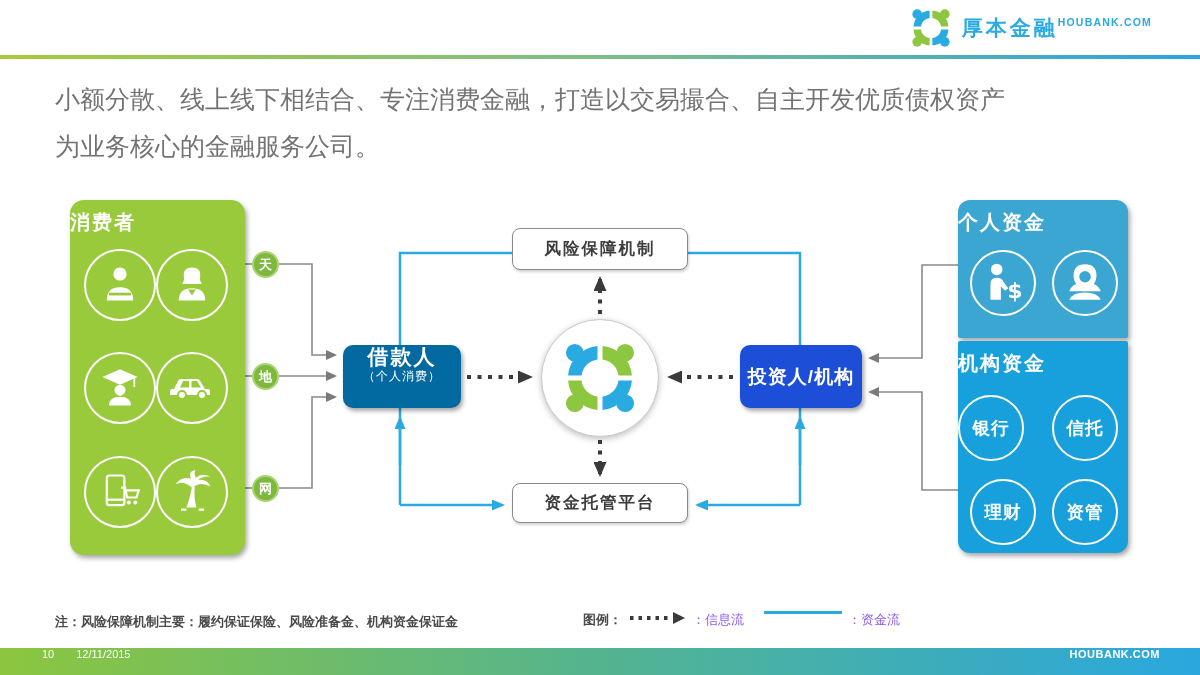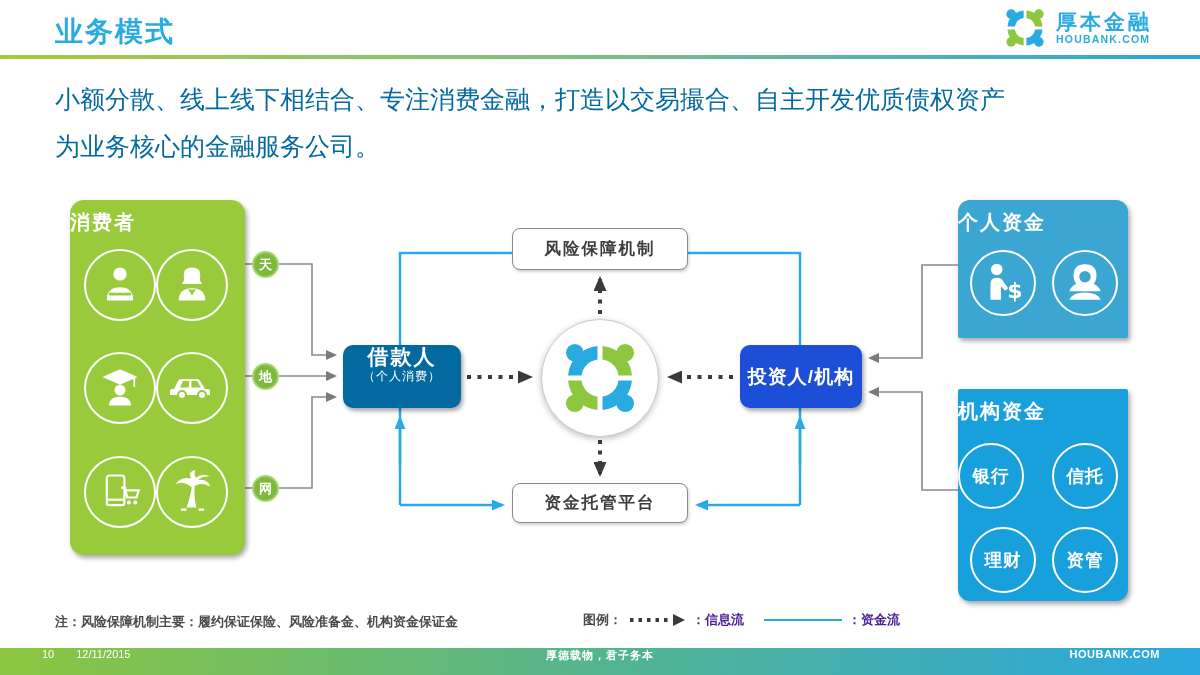--- a/index.html
+++ b/index.html
@@ -4,28 +4,28 @@
 <style>
   * { margin:0; padding:0; box-sizing:border-box; }
   html,body { background:#e9e9e9; }
   body { font-family:"Liberation Sans","DejaVu Sans",sans-serif; }
   .slide { position:relative; width:1200px; height:675px; background:#fff; overflow:hidden; margin:0 auto; }
 
   
   .page-title { position:absolute; left:55px; top:13px; font-size:28px; font-weight:700; color:#29ABE2; letter-spacing:2px; }
   .brand { position:absolute; right:48px; top:5px; display:flex; align-items:center; gap:8px; }
   .brand .pin { width:46px; height:46px; }
-  .brand-txt { display:flex; flex-direction:column; line-height:1.05; }
+  .brand-txt { display:flex; flex-direction:row; line-height:1.05; }
   .brand-name { font-size:21px; font-weight:700; color:#29ABE2; letter-spacing:3px; }
   .brand-domain { font-size:10.5px; font-weight:700; color:#29ABE2; letter-spacing:1.2px; }
   .divider { position:absolute; left:0; top:55px; width:1200px; height:4px;
              background:linear-gradient(to right,#A6CB39,#7dbd85,#29A5DE); }
 
   
-  .intro { position:absolute; left:55px; top:76px; width:950px; font-size:25px; line-height:1.88; color:#0369a1; font-weight:500; }
+  .intro { position:absolute; left:55px; top:76px; width:950px; font-size:25px; line-height:1.88; color:#737373; font-weight:500; }
 
   
   .overlay { position:absolute; left:0; top:0; width:1200px; height:675px; z-index:1; }
   .box { position:absolute; z-index:2; }
 
   .consumer-panel { left:70px; top:200px; width:175px; height:355px; background:#99CA3B; border-radius:14px;
                     box-shadow:2px 3px 5px rgba(0,0,0,.35); }
   .panel-title { color:#fff; font-size:20px; font-weight:700; letter-spacing:2px; padding-top:9px; }
   .icon-circle { position:absolute; width:72px; height:72px; border:2.5px solid #fff; border-radius:50%;
                  display:flex; align-items:center; justify-content:center; }
@@ -49,47 +49,46 @@
          box-shadow:0 2px 6px rgba(0,0,0,.25); display:flex; align-items:center; justify-content:center; }
   .hub svg { width:84px; height:84px; }
 
   .investor { left:740px; top:345px; width:122px; height:63px; background:#1d4ed8; border-radius:10px;
               box-shadow:2px 3px 4px rgba(0,0,0,.35); display:flex; align-items:center; justify-content:center;
               color:#fff; font-size:19px; font-weight:700; letter-spacing:1px; }
 
   .pf-panel { left:958px; top:200px; width:170px; height:138px; background:#3BA6D1; border-radius:12px 12px 2px 2px;
               box-shadow:2px 3px 5px rgba(0,0,0,.35); }
   .if-panel { left:958px; top:341px; width:170px; height:212px; background:#18A0DC; border-radius:2px 2px 12px 12px;
-              box-shadow:2px 3px 5px rgba(0,0,0,.35);margin-top:48px; }
+              box-shadow:2px 3px 5px rgba(0,0,0,.35); }
   .fund-circle { position:absolute; width:66px; height:66px; border:2px solid #fff; border-radius:50%;
                  display:flex; align-items:center; justify-content:center; color:#fff; font-size:17.5px; font-weight:600; letter-spacing:1px; }
   .fund-circle svg { width:46px; height:46px; }
 
   
   .note { position:absolute; left:55px; top:613px; font-size:13px; font-weight:600; color:#4a4a4a; z-index:2; }
-  .legend { position:absolute; left:583px; top:611px; display:flex; align-items:center; gap:6px; z-index:2; }
+  .legend { position:absolute; left:583px; top:611px; display:flex; gap:6px; z-index:2; }
   .legend-label { font-size:13px; font-weight:700; color:#4a4a4a; }
-  .legend-info, .legend-fund { font-size:13px; font-weight:700; color:#4c1d95; }
+  .legend-info, .legend-fund { font-size:13px; font-weight:400; color:#8b5cf6; }
   .solid-line { width:78px; height:2.5px; background:#29ABE2; margin-left:14px; }
 
   
   .footer { position:absolute; left:0; bottom:0; width:1200px; height:27px;
             background:linear-gradient(to right,#8CC63F,#54b48f,#2AA7DF);
             color:#fff; font-size:11px; display:flex; align-items:flex-start; z-index:3; }
   .footer .pageno { margin-left:42px; }
   .footer .date { margin-left:22px; }
   .footer .motto { position:absolute; left:0; right:0; text-align:center; font-weight:600; letter-spacing:1px; }
   .footer .site { position:absolute; right:40px; font-weight:700; letter-spacing:.5px; }
 </style>
 </head>
 <body>
 
 <div class="slide">
 
-  <div class="page-title">业务模式</div>
   <div class="brand">
     <svg class="pin" viewBox="0 0 100 100">
       <g>
         <g fill="#29ABE2">
             <path d="M47 12 A38 38 0 0 0 12 47 L28 47 A22 22 0 0 1 47 28 Z"></path>
             <circle cx="20" cy="20" r="10.5"></circle>
           </g>
         <g fill="#8DC63F" transform="rotate(90 50 50)">
             <path d="M47 12 A38 38 0 0 0 12 47 L28 47 A22 22 0 0 1 47 28 Z"></path>
             <circle cx="20" cy="20" r="10.5"></circle>
@@ -280,17 +279,16 @@
       <polygon points="45,1 57,7 45,13" fill="#3a3a3a"></polygon>
     </svg>
     <span class="legend-info">：信息流</span>
     <span class="solid-line"></span>
     <span class="legend-fund">：资金流</span>
   </div>
 
   <div class="footer">
     <span class="pageno">10</span>
     <span class="date">12/11/2015</span>
-    <span class="motto">厚德载物，君子务本</span>
     <span class="site">HOUBANK.COM</span>
   </div>
 
 </div>
 
 </body></html>

